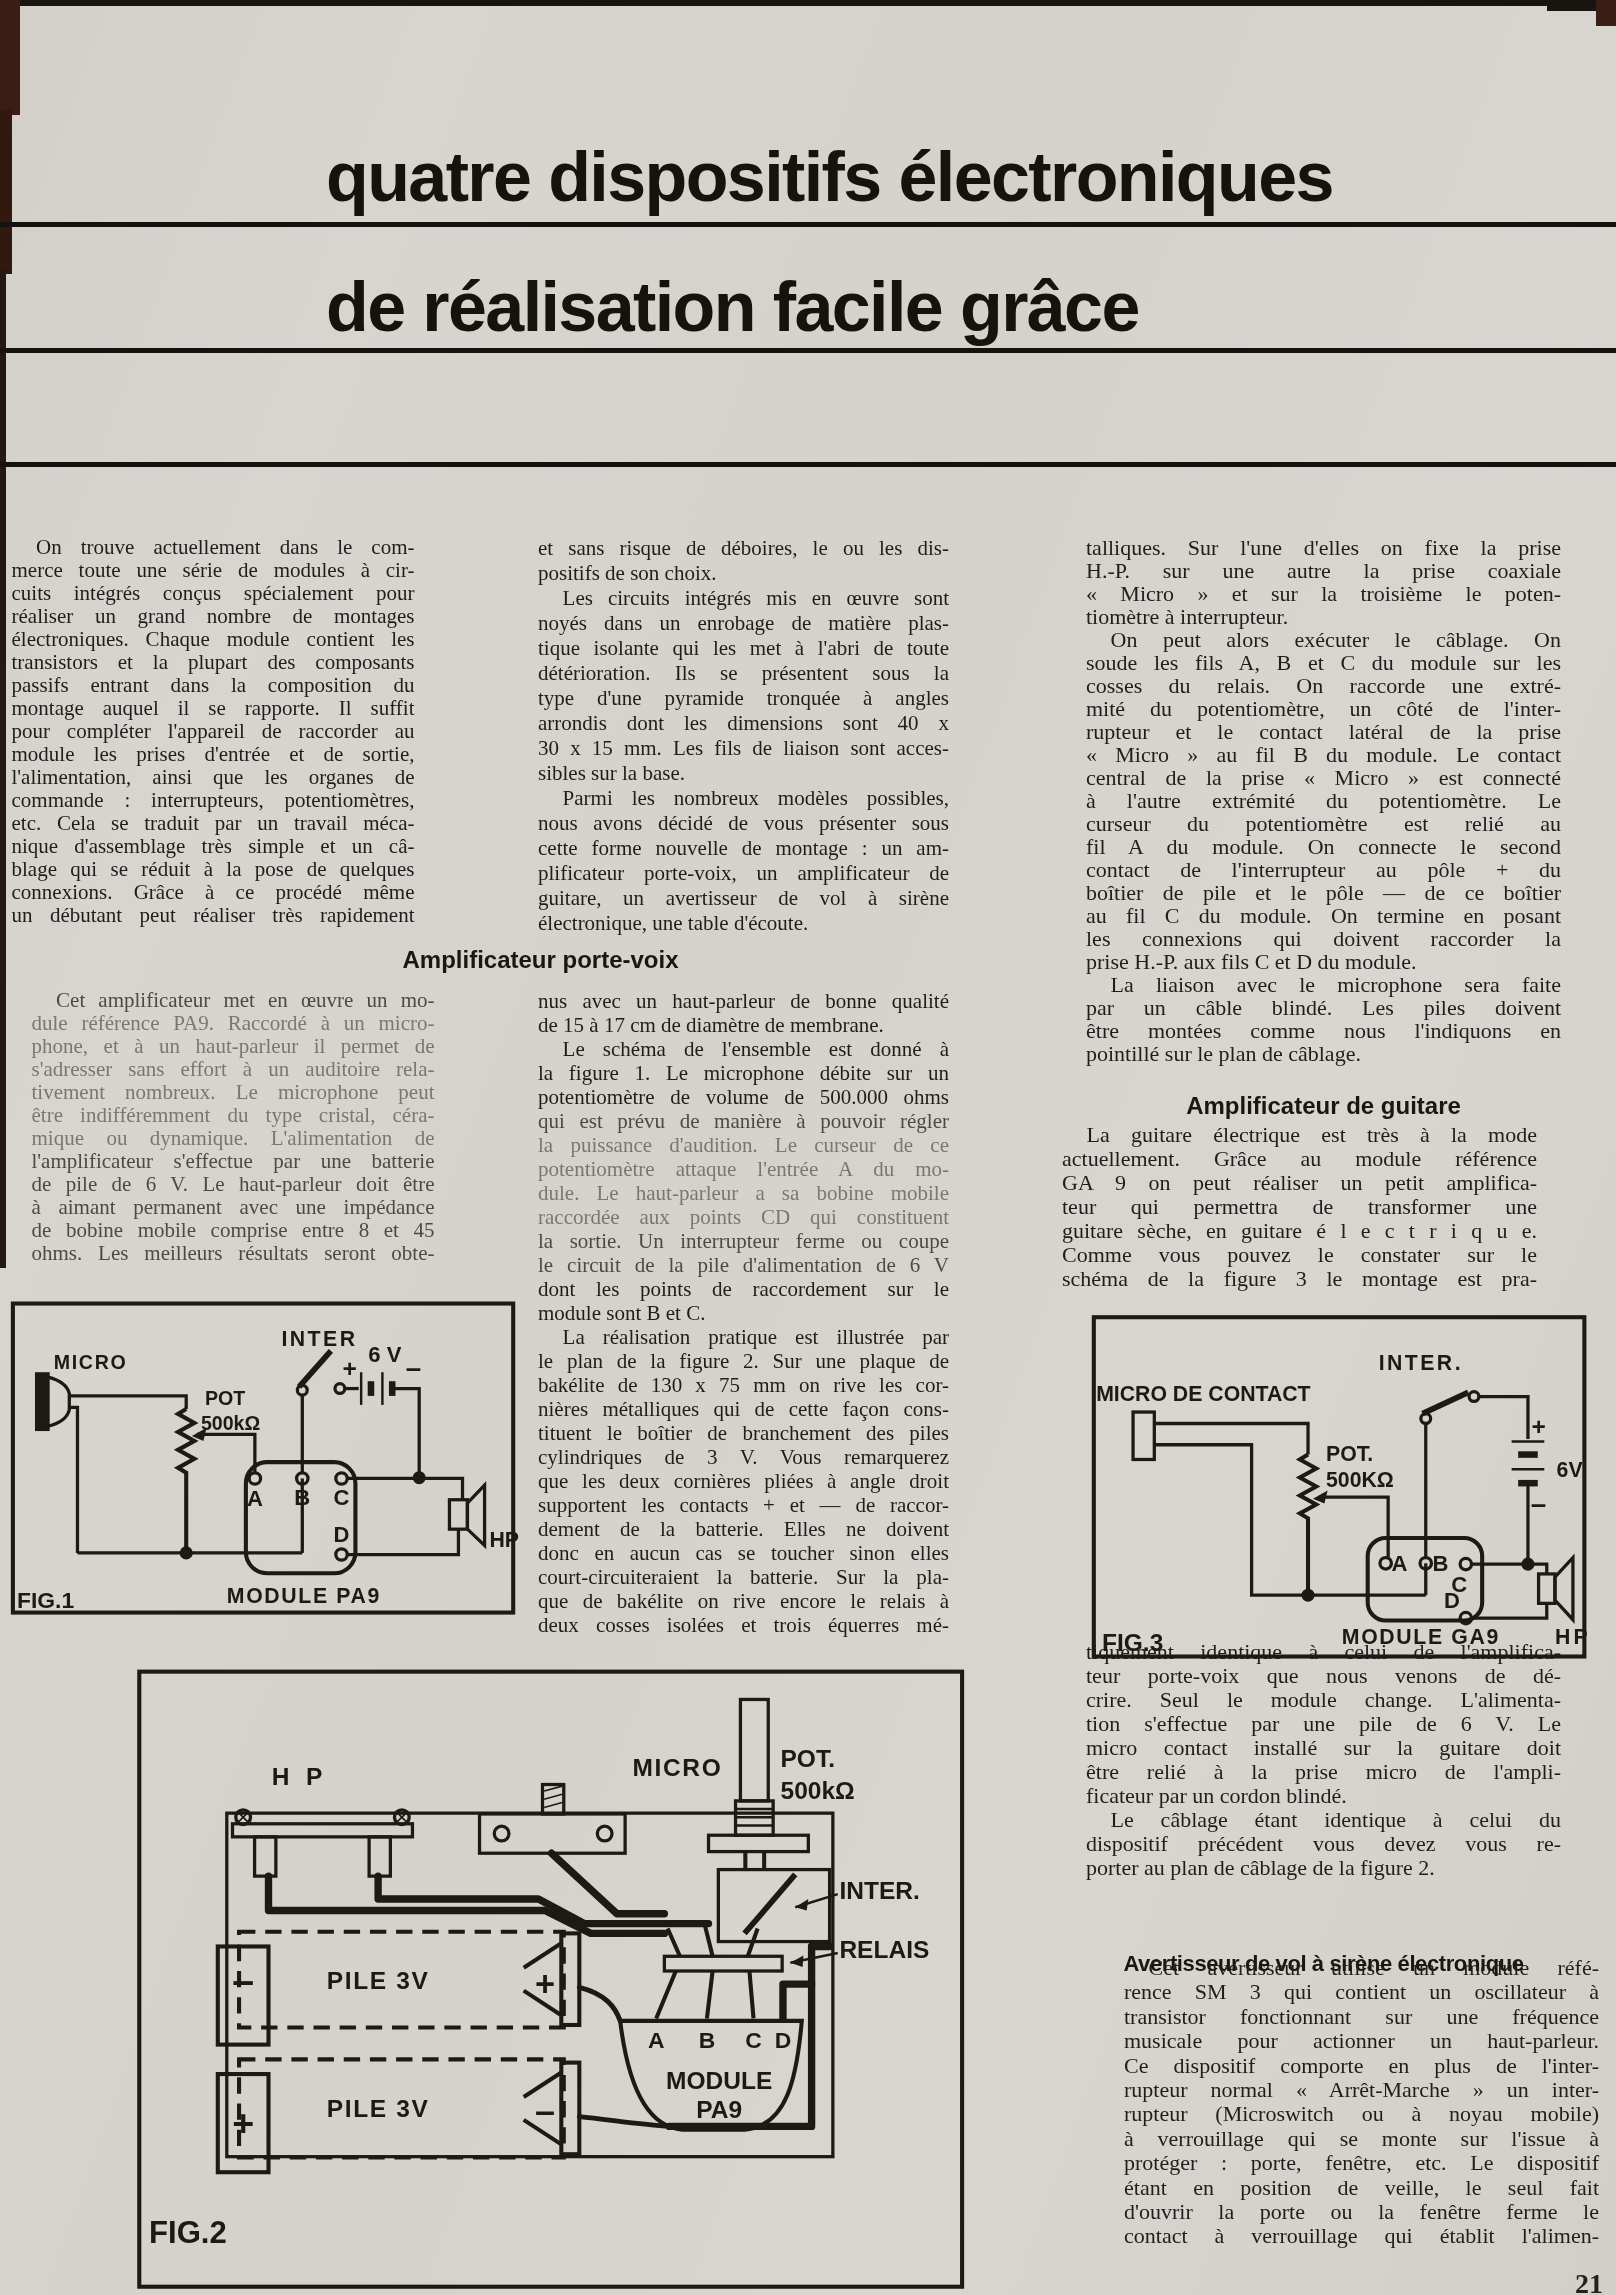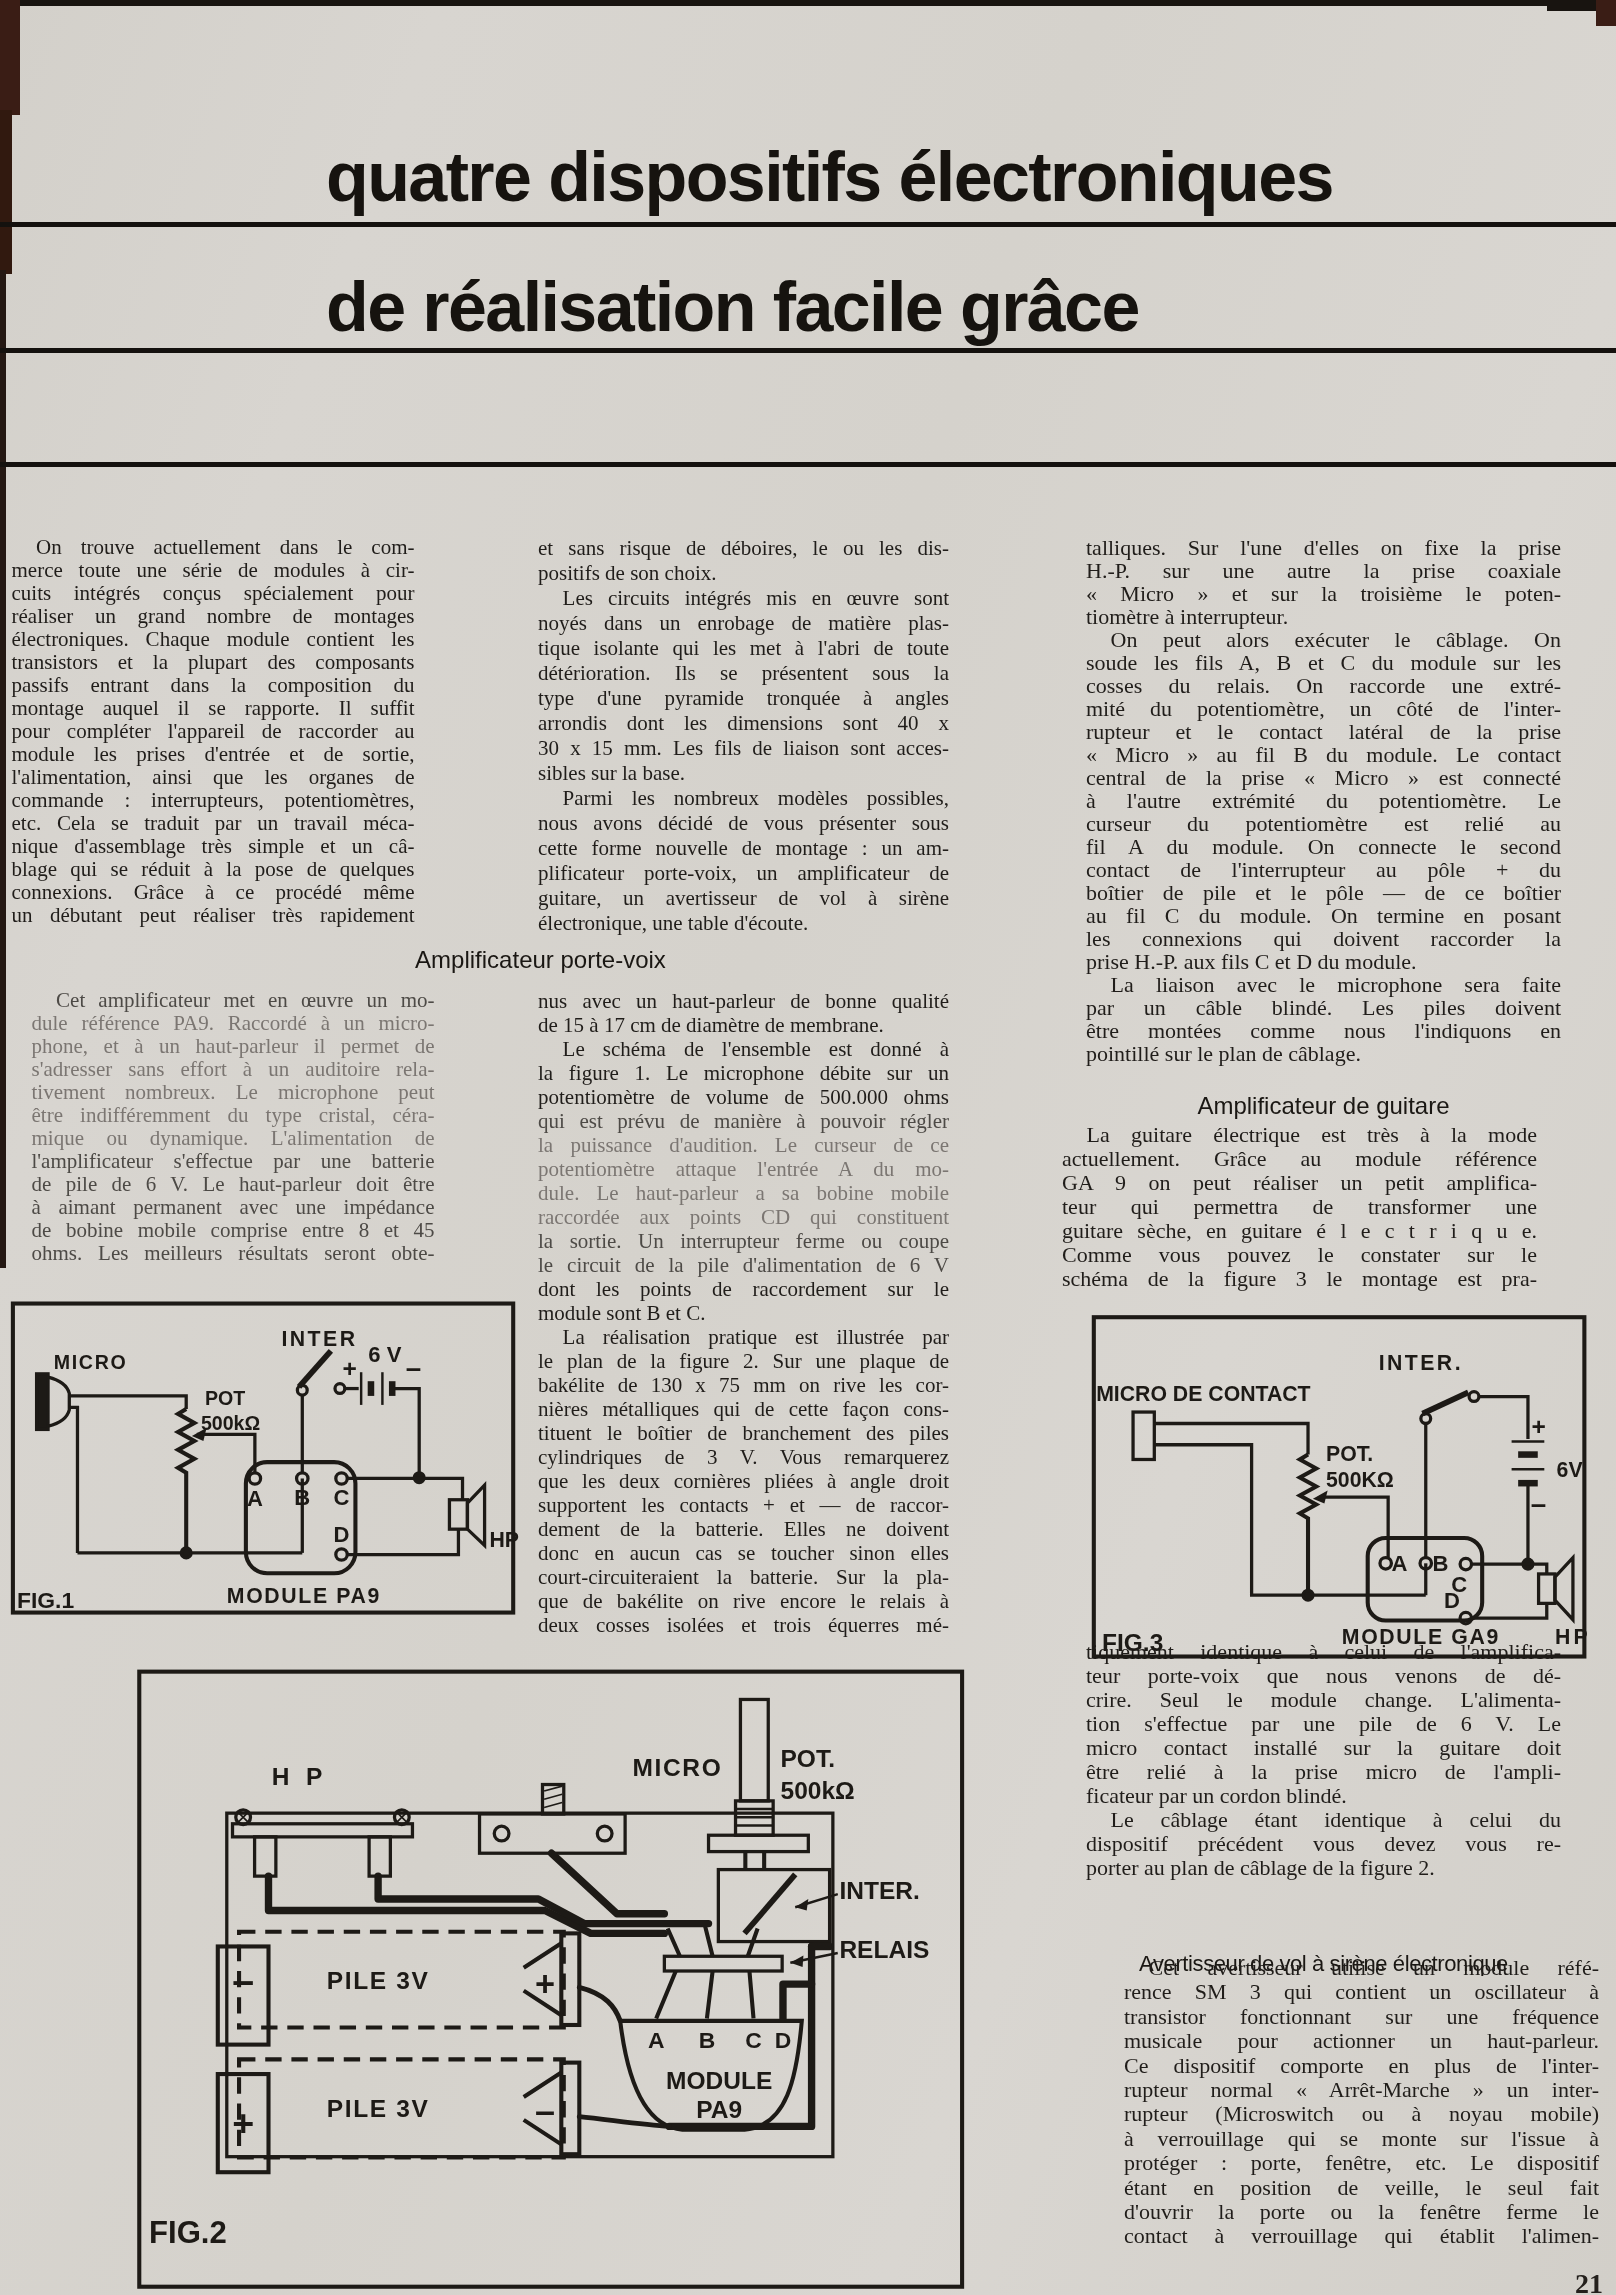--- a/index.html
+++ b/index.html
@@ -9,21 +9,21 @@
   .edge{position:absolute;}
   .rule{position:absolute;left:0;width:1616px;height:4.9px;background:#14110e;}
   .title-line{position:absolute;left:326px;font-family:"Liberation Sans",sans-serif;
         font-weight:bold;font-size:70px;letter-spacing:-1.6px;color:#16130f;white-space:nowrap;}
   .col{position:absolute;font-size:21px;line-height:23px;}
   .line{text-align:justify;text-align-last:justify;white-space:normal;}
   .line.pe{text-align-last:left;}
   .line.in{text-indent:24.6px;}
   .line.f1{color:#4d4a46;filter:blur(0.3px);}
   .line.f2{color:#7b7672;filter:blur(0.7px);}
-  .heading{position:absolute;font-family:"Liberation Sans",sans-serif;font-weight:normal;
+  .heading{position:absolute;font-family:"Liberation Sans",sans-serif;font-weight:bold;
         text-align:center;color:#1a1713;}
   .fig{position:absolute;}
   .fig text{font-family:"Liberation Sans",sans-serif;font-weight:bold;fill:#1d1a16;}
   .pagenum{position:absolute;font-family:"Liberation Serif",serif;font-weight:bold;
         font-size:28px;color:#24201c;}
 </style>
 </head>
 <body>
 
 <div class="page">

